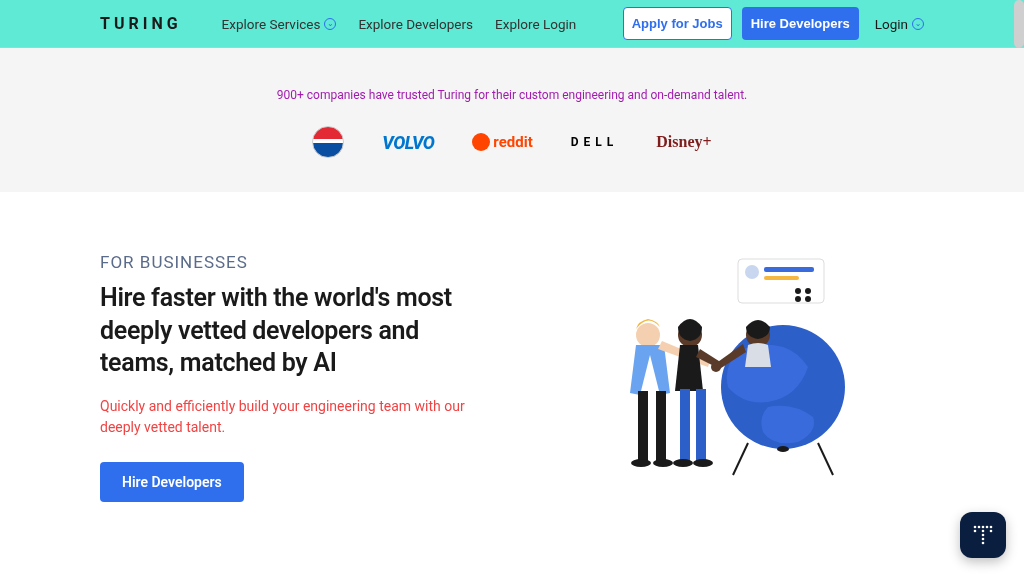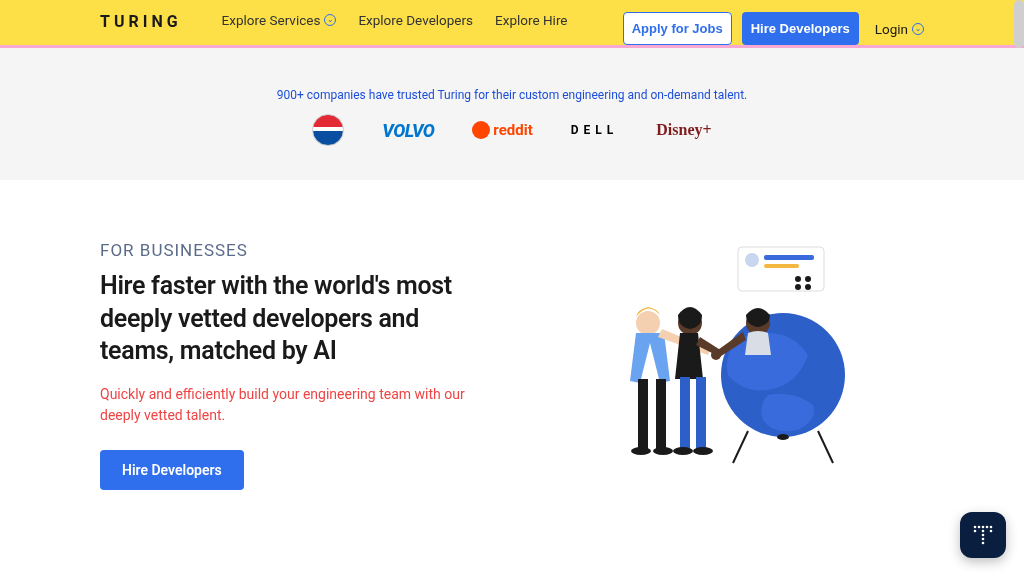--- a/index.html
+++ b/index.html
@@ -1,33 +1,33 @@
 <!DOCTYPE html>
 <html><head>
 <meta charset="utf-8">
 <style>
 * { margin: 0; padding: 0; box-sizing: border-box; }
 body { font-family: -apple-system, BlinkMacSystemFont, "Segoe UI", Roboto, Helvetica, Arial, sans-serif; color: #1a1a1a; background: #fff; width: 1024px; height: 576px; overflow: hidden; position: relative; }
 
 
-.header { display: flex; align-items: flex-start; padding: 12px 100px 12px 100px; background: #fde047; border-bottom: 3px solid #f9a8d4; height: 48px; }
+.header { display: flex; align-items: center; padding: 12px 100px 12px 100px; background: #5eead4; border-bottom: 1px solid #f9a8d4; height: 48px; }
 .logo { font-weight: 700; letter-spacing: 4px; font-size: 16px; margin-right: 40px; }
 .nav { display: flex; gap: 22px; font-size: 13.5px; color: #333; }
 .nav-item { display: flex; align-items: center; gap: 4px; cursor: pointer; }
 .chev { display: inline-flex; align-items: center; justify-content: center; width: 12px; height: 12px; border: 1px solid #2f6fed; border-radius: 50%; color: #2f6fed; font-size: 8px; line-height: 1; }
 .header-right { margin-left: auto; display: flex; align-items: center; gap: 10px; }
 .btn { font-size: 13px; font-weight: 600; padding: 8px 8px; border-radius: 4px; cursor: pointer; border: 1px solid transparent; }
 .btn-outline { color: #2f6fed; border-color: #2f6fed; background: #fff; }
 .btn-primary { color: #fff; background: #2f6fed; }
 .login { font-size: 13.5px; display: flex; align-items: center; gap: 4px; cursor: pointer; margin-left: 6px; }
 
 
 .hero { background: #f5f5f5; text-align: center; padding: 40px 20px 34px; }
 .hero h1 { font-size: 28px; font-weight: 600; margin-bottom: 16px; letter-spacing: -0.3px; }
-.hero p { font-size: 12px; color: #1d4ed8; margin-bottom: 12px; }
+.hero p { font-size: 12px; color: #a21caf; margin-bottom: 24px; }
 .logos { display: flex; justify-content: center; align-items: center; gap: 38px; }
 .logo-item { font-size: 14px; font-weight: 700; display: flex; align-items: center; gap: 4px; }
 .pepsi { width: 32px; height: 32px; border-radius: 50%; background: linear-gradient(180deg, #e32934 0 40%, #fff 40% 55%, #0a4ea2 55% 100%); border: 1px solid #ccc; }
 .dell { color: #0076ce; font-style: italic; font-weight: 800; font-size: 18px; letter-spacing: -0.5px; }
 .reddit { color: #ff4500; font-weight: 700; font-size: 15px; display: flex; gap: 3px; }
 .reddit-icon { width: 18px; height: 18px; background: #ff4500; border-radius: 50%; }
 .volvo { letter-spacing: 5px; font-weight: 700; font-size: 12px; color: #000; }
 .disney { font-family: cursive; font-weight: 700; color: #7f1d1d; font-size: 16px; }
 
 
@@ -52,21 +52,21 @@
   <div class="logo">TURING</div>
   <div class="nav">
     <div class="nav-item">
       <span>Explore Services</span>
       <span class="chev">⌄</span>
     </div>
     <div class="nav-item">
       <span>Explore Developers</span>
     </div>
     <div class="nav-item">
-      <span>Explore Hire</span>
+      <span>Explore Login</span>
     </div>
   </div>
   <div class="header-right">
     <button class="btn btn-outline">Apply for Jobs</button>
     <button class="btn btn-primary">Hire Developers</button>
     <div class="login">
       <span>Login</span>
       <span class="chev">⌄</span>
     </div>
   </div>

